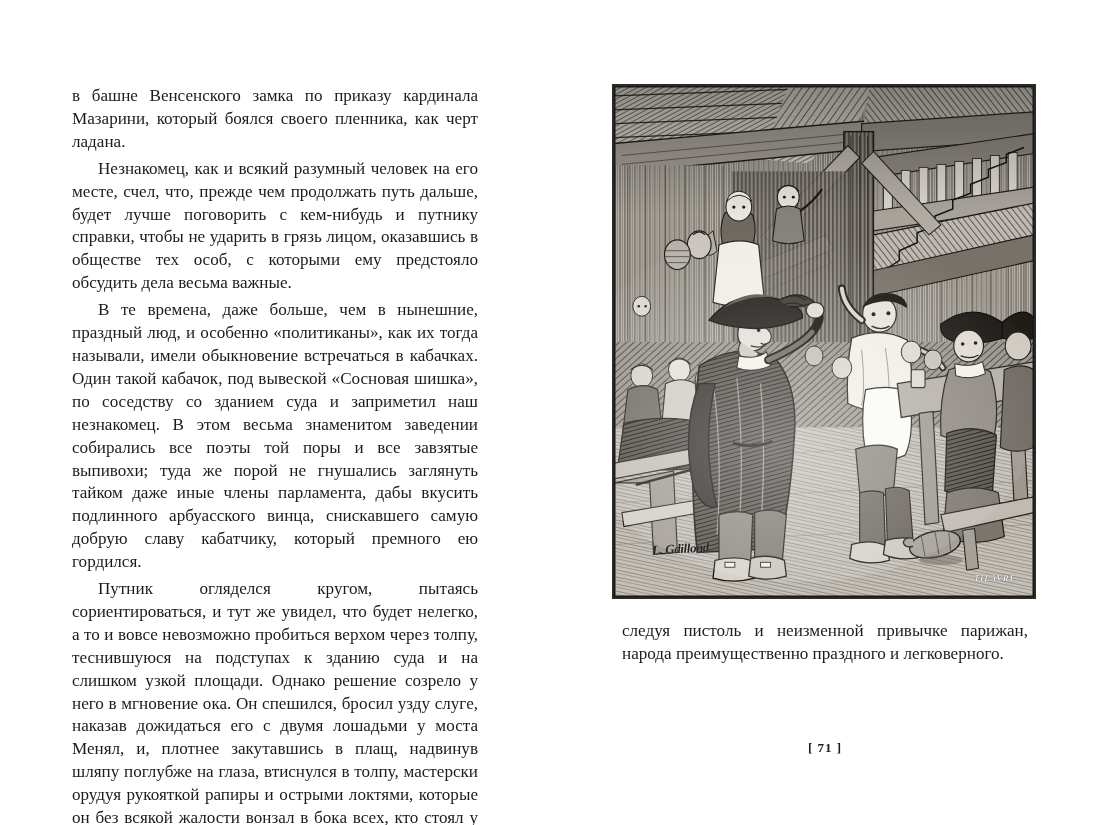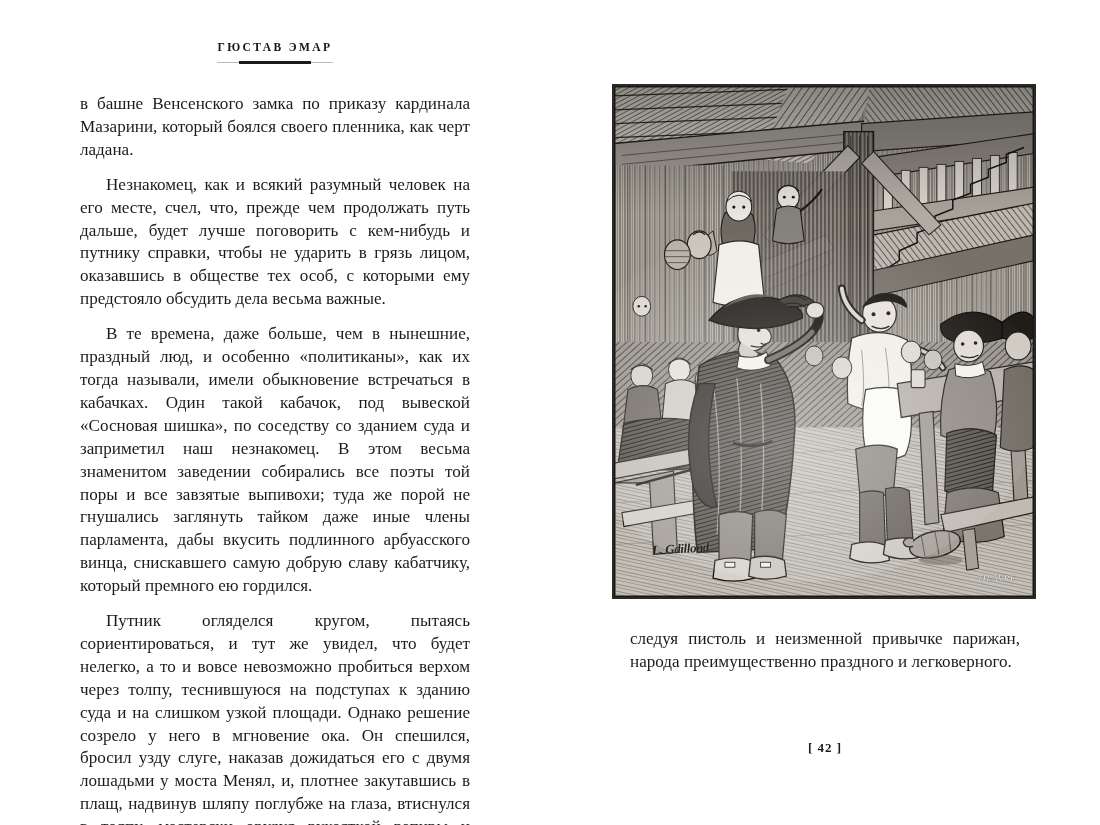--- a/index.html
+++ b/index.html
@@ -79,21 +79,21 @@
     font-size: 17.1px;
     line-height: 22.9px;
     text-align: justify;
     text-justify: inter-word;
     hyphens: manual;
     color: #1b1b1b;
   }
   .page-left .textcol { top: 81px; }
 
   .textcol p {
-    margin: 12px;
+    margin: 4px;
     text-indent: 26px;
   }
   .textcol p.nofirst {
     text-indent: 0;
   }
 
   
   .folio {
     position: absolute;
     left: 0;
@@ -142,52 +142,48 @@
     transform: rotate(-3deg);
     letter-spacing: -0.4px;
     font-weight: bold;
     text-shadow: 0 0 1px rgba(255,255,255,.45);
   }
   .sig-engraver {
     right: 18px;
     bottom: 14px;
     font-size: 9px;
     letter-spacing: .6px;
-    font-weight: normal;
+    font-weight: bold;
     color: #f2f2f2;
     text-shadow: 0 0 1px rgba(0,0,0,.9);
     margin-left: 20px;
   }
 </style>
 </head>
 <body>
 
 <div class="spread">
 
   <div class="page page-left">
 
-    <div class="runhead">
-      <span class="runhead-text">ГЮСТАВ ЭМАР</span>
-      <div class="rule"></div>
-    </div>
 
     <div class="textcol">
       <p class="nofirst">в башне Венсенского замка по приказу кардинала Мазарини, который боялся своего пленника, как черт ладана.</p>
       <p>Незнакомец, как и всякий разумный человек на его месте, счел, что, прежде чем продолжать путь дальше, будет лучше поговорить с кем-нибудь и путнику справки, чтобы не ударить в грязь лицом, оказавшись в обществе тех особ, с которыми ему предстояло обсудить дела весьма важные.</p>
       <p>В те времена, даже больше, чем в нынешние, праздный люд, и особенно «политиканы», как их тогда называли, имели обыкновение встречаться в кабачках. Один такой кабачок, под вывеской «Сосновая шишка», по соседству со зданием суда и заприметил наш незнакомец. В этом весьма знаменитом заведении собирались все поэты той поры и все завзятые выпивохи; туда же порой не гнушались заглянуть тайком даже иные члены парламента, дабы вкусить подлинного арбуасского винца, снискавшего самую добрую славу кабатчику, который премного ею гордился.</p>
       <p>Путник огляделся кругом, пытаясь сориентироваться, и тут же увидел, что будет нелегко, а то и вовсе невозможно пробиться верхом через толпу, теснившуюся на подступах к зданию суда и на слишком узкой площади. Однако решение созрело у него в мгновение ока. Он спешился, бросил узду слуге, наказав дожидаться его с двумя лошадьми у моста Менял, и, плотнее закутавшись в плащ, надвинув шляпу поглубже на глаза, втиснулся в толпу, мастерски орудуя рукояткой рапиры и острыми локтями, которые он без всякой жалости вонзал в бока всех, кто стоял у него на пути. Так ему удалось более или менее благополучно, хотя и под многочисленные возгласы проклятий разгневанных зевак, пробиться к двери кабачка.</p>
 
     </div>
 
   </div>
 
   <div class="page page-right">
 
 
-    <div class="folio">[ 42 ]</div>
+    <div class="folio">[ 71 ]</div>
   </div>
 
 </div>
 
 <div class="illus-wrap">
   <div class="illus-frame">
     <svg viewBox="0 0 424 515" preserveAspectRatio="none">
       <defs>
 
         <pattern id="hDiag" width="6" height="6" patternUnits="userSpaceOnUse" patternTransform="rotate(35)">

